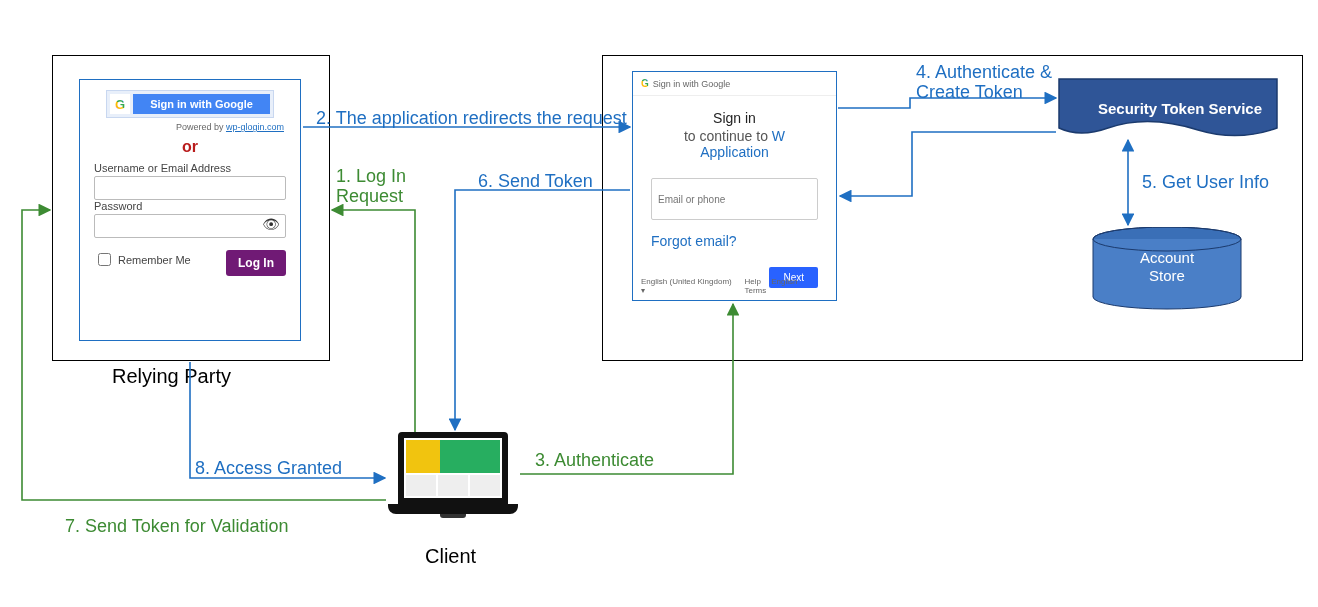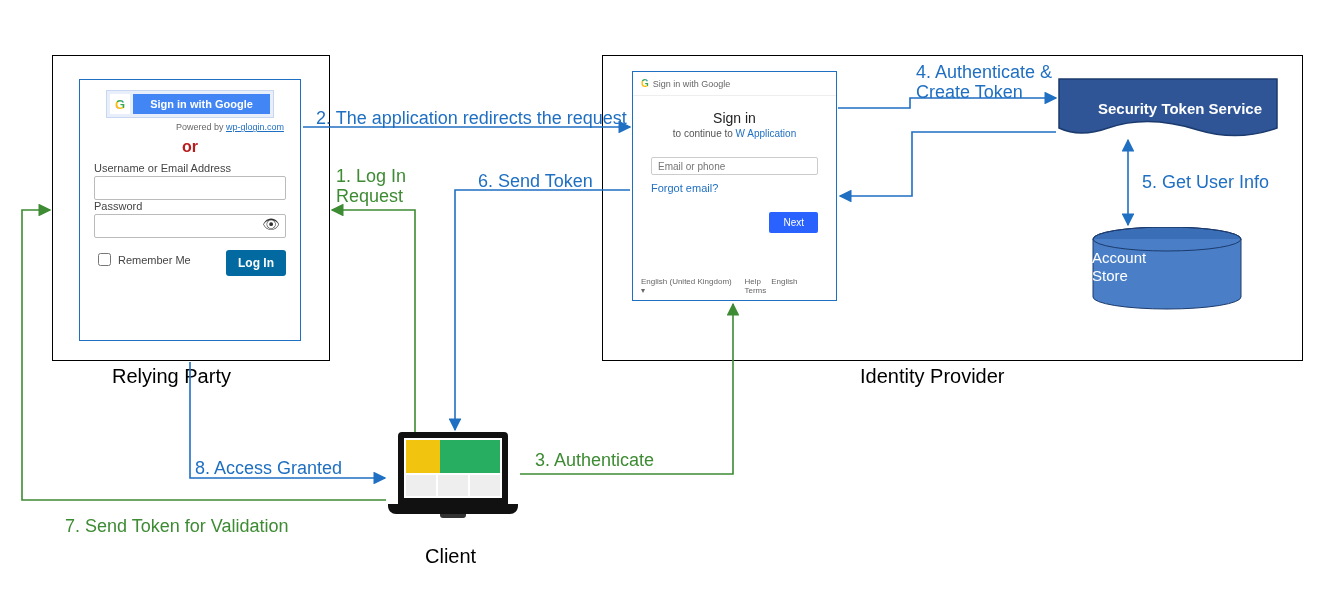--- a/index.html
+++ b/index.html
@@ -18,45 +18,45 @@
 .google-btn .lbl{flex:1;background:#4285f4;color:#fff;font-size:11px;font-weight:600;text-align:center;padding:4px 0;margin-left:3px}
 .powered{font-size:9px;color:#666;text-align:right;margin:4px 2px 0 0}
 .powered a{color:#1f6fc2;text-decoration:underline}
 .or{font-size:16px;font-weight:600;text-align:center;margin:6px 0;color:#b91c1c}
 .field-label{font-size:11px;color:#444;margin-top:0}
 .field{width:100%;height:24px;border:1px solid #bbb;border-radius:2px;box-sizing:border-box;margin-top:2px;padding:0 4px;font-size:11px}
 .pwd-row{position:relative}
 .eye{position:absolute;right:6px;top:4px;font-size:14px;color:#333}
 .bottom-row{display:flex;align-items:flex-start;justify-content:space-between;margin-top:12px}
 .remember{font-size:11px;color:#444;display:flex;align-items:center;gap:4px}
-.login-btn{background:#0369a1;color:#fff;font-size:12px;border:none;border-radius:3px;padding:6px 12px;font-weight:600}
+.login-btn{background:#701a75;color:#fff;font-size:12px;border:none;border-radius:3px;padding:6px 12px;font-weight:600}
 
 
 .idp-login{position:absolute;left:632px;top:71px;width:205px;height:230px;border:1px solid #1f6fc2;box-sizing:border-box}
 .idp-header{font-size:9px;color:#666;padding:6px 8px;border-bottom:1px solid #eee;display:flex;align-items:center;gap:4px}
 .idp-header .g2{font-weight:bold;font-size:10px}
 .idp-header .g2 span{background:linear-gradient(45deg,#ea4335 0 25%,#fbbc05 25% 50%,#34a853 50% 75%,#4285f4 75%);-webkit-background-clip:text;background-clip:text;color:transparent}
 .idp-body{text-align:center;padding:14px 18px 0}
 .idp-signin{font-size:14px;color:#222;margin-bottom:2px}
-.idp-continue{font-size:10px;color:#555}
+.idp-continue{font-size:14px;color:#555}
 .idp-continue a{color:#1f6fc2}
-.idp-input{width:100%;height:18px;border:1px solid #ccc;border-radius:2px;margin-top:18px;font-size:10px;padding:0 6px;box-sizing:border-box;color:#888}
-.idp-forgot{text-align:left;font-size:11px;color:#1f6fc2;margin-top:7px}
+.idp-input{width:100%;height:42px;border:1px solid #ccc;border-radius:2px;margin-top:18px;font-size:10px;padding:0 6px;box-sizing:border-box;color:#888}
+.idp-forgot{text-align:left;font-size:14px;color:#1f6fc2;margin-top:13px}
 .idp-next{background:#2962ff;color:#fff;font-size:10px;border:none;border-radius:2px;padding:5px 14px;float:right;margin-top:18px}
 .idp-footer{position:absolute;bottom:0;left:0;right:0;font-size:8px;color:#666;display:flex;justify-content:space-between;padding:5px 8px}
 .idp-footer .links span{margin-left:8px}
 
 
 .sts{position:absolute;left:1058px;top:78px;width:244px;height:62px}
 .sts svg{position:absolute;left:0;top:0}
 .sts-label{position:absolute;left:0;right:0;top:22px;text-align:center;color:#fff;font-weight:700;font-size:15px}
 
 
 .store{position:absolute;left:1092px;top:227px;width:150px;height:80px}
-.store-label{position:absolute;left:0;right:0;top:22px;color:#fff;font-size:15px;line-height:18px}
+.store-label{position:absolute;left:0;right:0;top:22px;text-align:center;color:#fff;font-size:15px;line-height:18px}
 
 
 .laptop{position:absolute;left:388px;top:432px;width:130px;height:100px}
 .laptop-screen{position:absolute;left:10px;top:0;width:110px;height:72px;background:#111;border-radius:4px 4px 0 0;box-sizing:border-box;border:6px solid #111}
 .laptop-screen-inner{width:100%;height:100%;background:#fff;display:grid;grid-template-columns:1fr 1fr 1fr;grid-template-rows:1.6fr 1fr;gap:2px;padding:2px;box-sizing:border-box}
 .tile-big{grid-column:1/4;background:linear-gradient(90deg,#f1c40f 0 36%,#27ae60 36% 100%)}
 .tile{background:#eee}
 .laptop-base{position:absolute;left:0;top:72px;width:130px;height:10px;background:#111;border-radius:0 0 8px 8px}
 .laptop-pad{position:absolute;left:52px;top:82px;width:26px;height:4px;background:#333;border-radius:0 0 3px 3px}
 
@@ -64,21 +64,20 @@
 </style>
 </head>
 <body>
 
 <div class="stage">
 
   <div class="box" style="left:52px;top:55px;width:278px;height:306px"></div>
   <div class="text" style="left:112px;top:365px">Relying Party</div>
 
   <div class="box" style="left:602px;top:55px;width:701px;height:306px"></div>
-  <div class="text" style="left:860px;top:365px">Identity Provider</div>
 
   <div class="login-form">
     <div class="google-btn">
       <div class="g">
           <span>G</span>
         </div>
       <div class="lbl">Sign in with Google</div>
     </div>
     <div class="powered">
       <span>Powered by</span>

